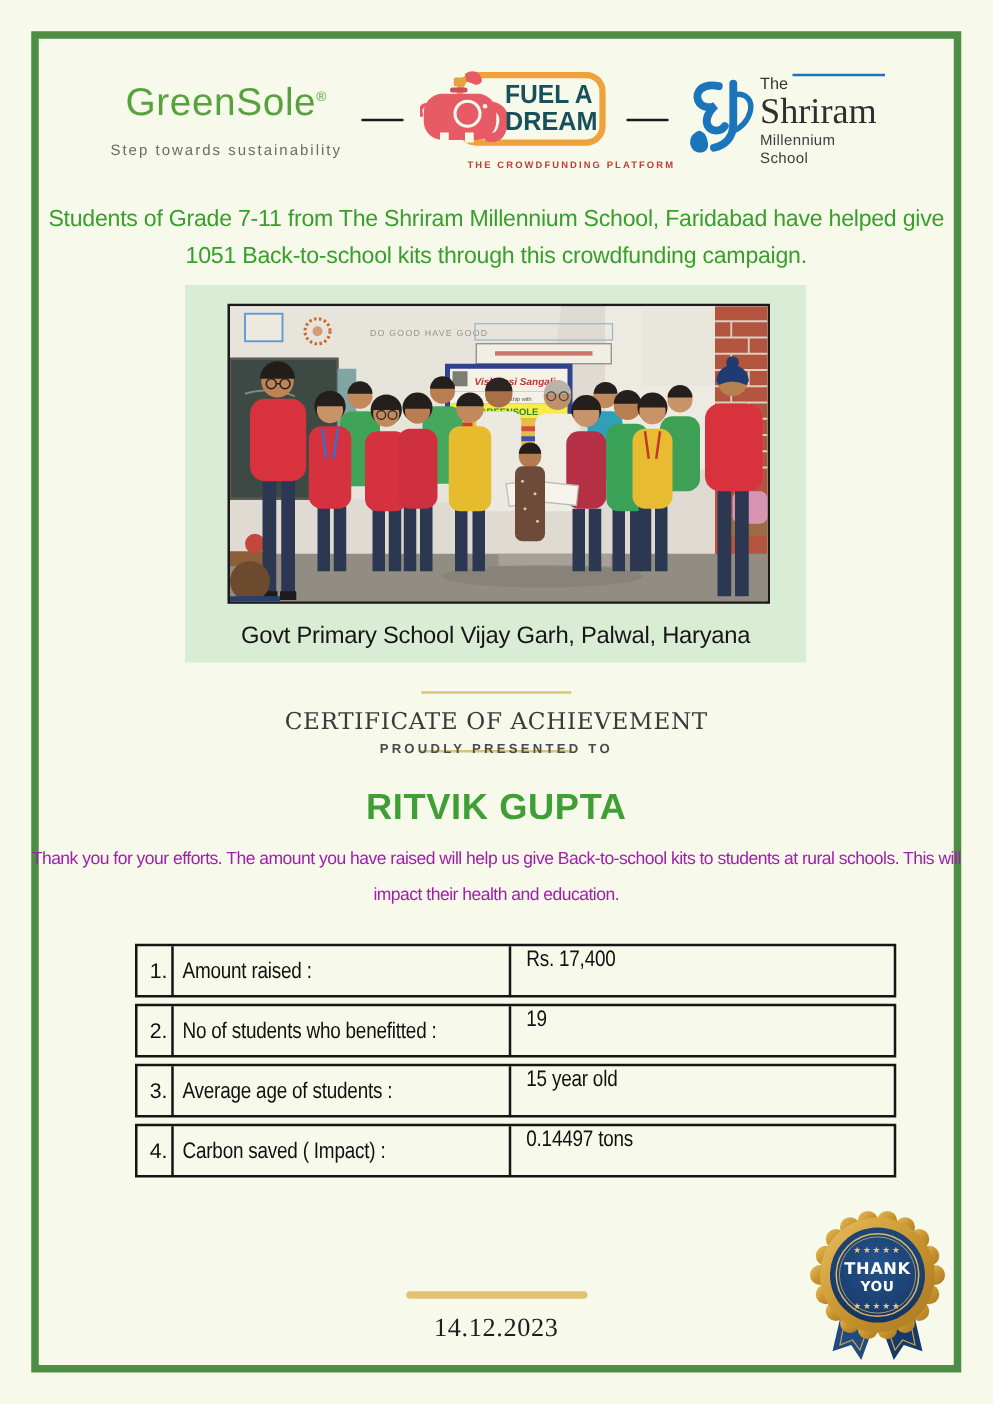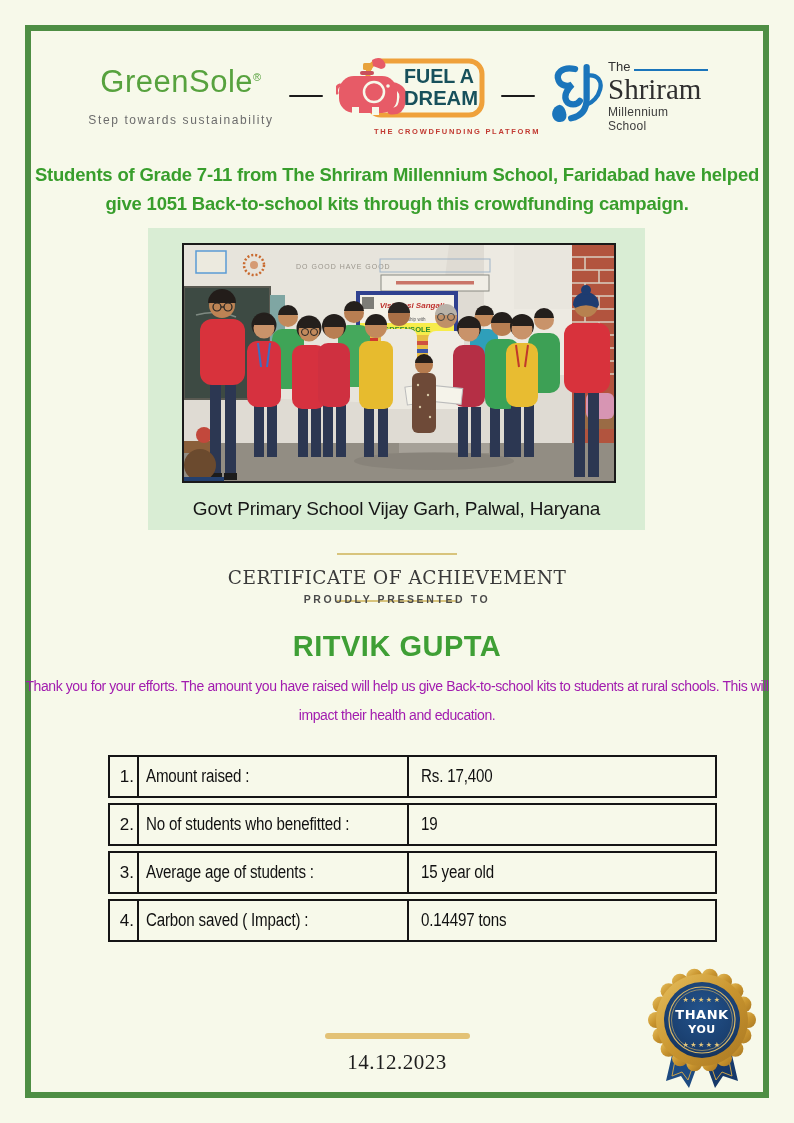--- a/index.html
+++ b/index.html
@@ -14,28 +14,28 @@
          display:flex;align-items:center;justify-content:center;gap:13px;}
   .gs{width:190px;text-align:center;}
   .gs-word{font-size:31px;font-weight:400;color:#57a23e;letter-spacing:.5px;line-height:1;}
   .gs-word sup{font-size:11px;color:#57a23e;}
   .gs-tag{margin-top:16px;font-size:12px;letter-spacing:1.6px;color:#6c6c6c;}
   .sep{width:34px;height:2.5px;background:#1b1b1b;border-radius:2px;}
   .fad{width:152px;text-align:center;}
   .fad-tag{margin-top:2px;font-size:7.5px;letter-spacing:1.7px;color:#c23b33;font-weight:bold;white-space:nowrap;margin-left:38px;}
   .shr{display:flex;align-items:center;gap:4px;width:160px;}
   .shr-text{flex:1;}
-  .shr-the{display:flex;align-items:flex-end;gap:4px;font-size:13px;color:#333;}
+  .shr-the{display:flex;align-items:flex-start;gap:4px;font-size:13px;color:#333;}
   .shr-the .rule{flex:1;height:2px;background:#1b75bb;margin-bottom:3px;}
   .shr-name{font-family:"Liberation Serif",serif;font-size:29px;color:#2f2f2f;line-height:1.05;}
   .shr-sub{font-size:12px;color:#3d3d3d;letter-spacing:.3px;}
 
   
   .headline{position:absolute;top:160px;left:17px;right:17px;margin:0;
-            text-align:center;font-size:18.5px;font-weight:bold;color:#389e2c;
+            text-align:center;font-size:18.5px;font-weight:normal;color:#389e2c;
             line-height:29px;letter-spacing:-.2px;}
 
   
   .photo-panel{position:absolute;left:148px;top:228px;width:497px;height:302px;background:#d9edd4;}
   .photo{position:absolute;left:34px;top:15px;width:430px;height:236px;
          border:2px solid #1a1a1a;box-sizing:content-box;background:#dfdbd3;}
   .photo svg{display:block;}
   .caption{position:absolute;left:0;right:0;bottom:10px;text-align:center;
            font-size:19px;color:#161616;letter-spacing:-.2px;}
 
@@ -53,21 +53,21 @@
            font-size:14px;line-height:29px;color:#a21caf;letter-spacing:-.4px;}
 
   
   .stats{position:absolute;left:108px;top:755px;width:609px;}
   .trow{display:flex;height:43px;border:2px solid #151515;box-sizing:border-box;
         margin-bottom:5px;align-items:stretch;}
   .c-num{width:29px;border-right:2px solid #151515;display:flex;align-items:center;
          justify-content:flex-end;padding-right:3px;box-sizing:border-box;font-size:17px;color:#111;}
   .c-label{width:270px;border-right:2px solid #151515;display:flex;align-items:center;
            padding-left:7px;box-sizing:border-box;overflow:hidden;}
-  .c-value{flex:1;display:flex;align-items:center;padding-left:12px;box-sizing:border-box;}
+  .c-value{flex:1;display:flex;align-items:flex-start;padding-left:12px;box-sizing:border-box;}
   .cell-text{display:inline-block;transform:scaleX(.84);transform-origin:left center;
              font-size:18px;color:#111;white-space:nowrap;letter-spacing:-.2px;}
 
   
   .date-line{position:absolute;left:325px;top:1033px;width:145px;height:6px;
              border-radius:3px;background:#e3c276;}
   .date{position:absolute;top:1050px;left:0;right:0;text-align:center;
         font-family:"Liberation Serif",serif;font-size:21px;color:#1d1d1d;letter-spacing:.5px;}
 
   .badge{position:absolute;left:647px;top:968px;width:110px;height:124px;}

